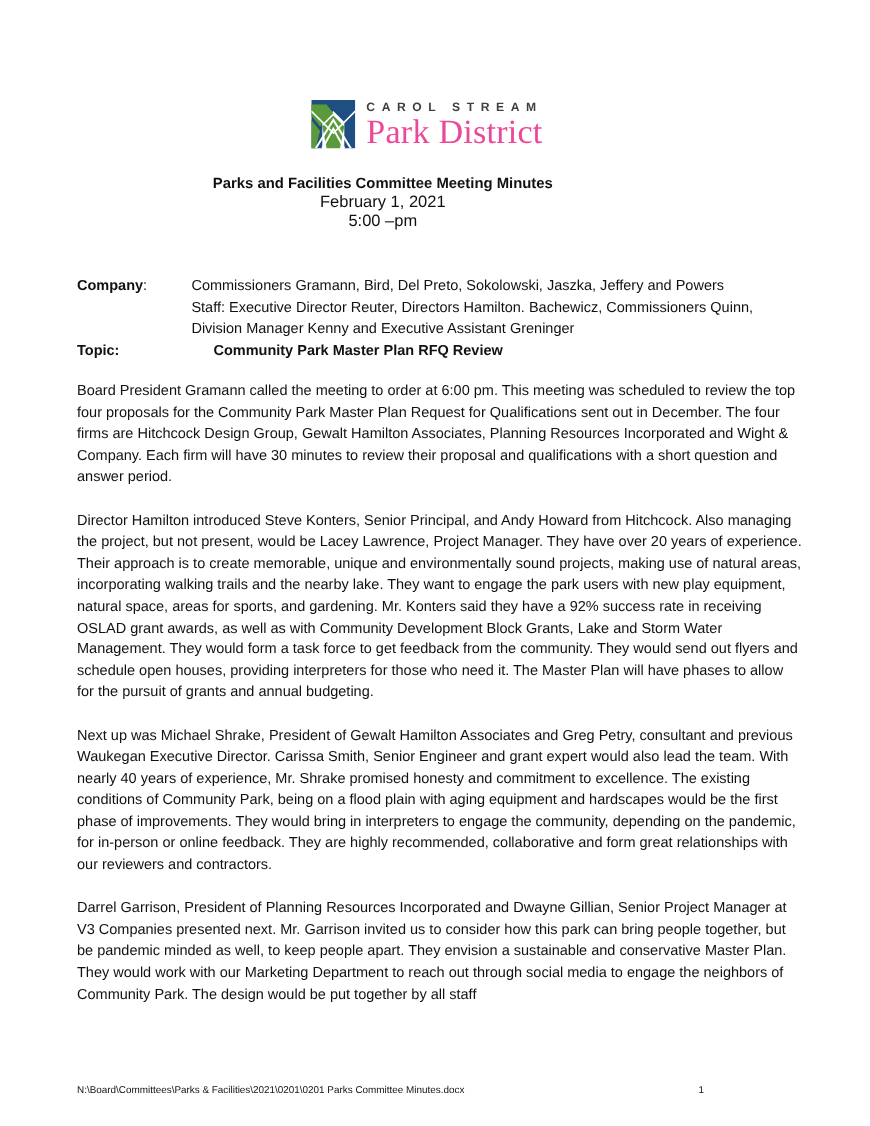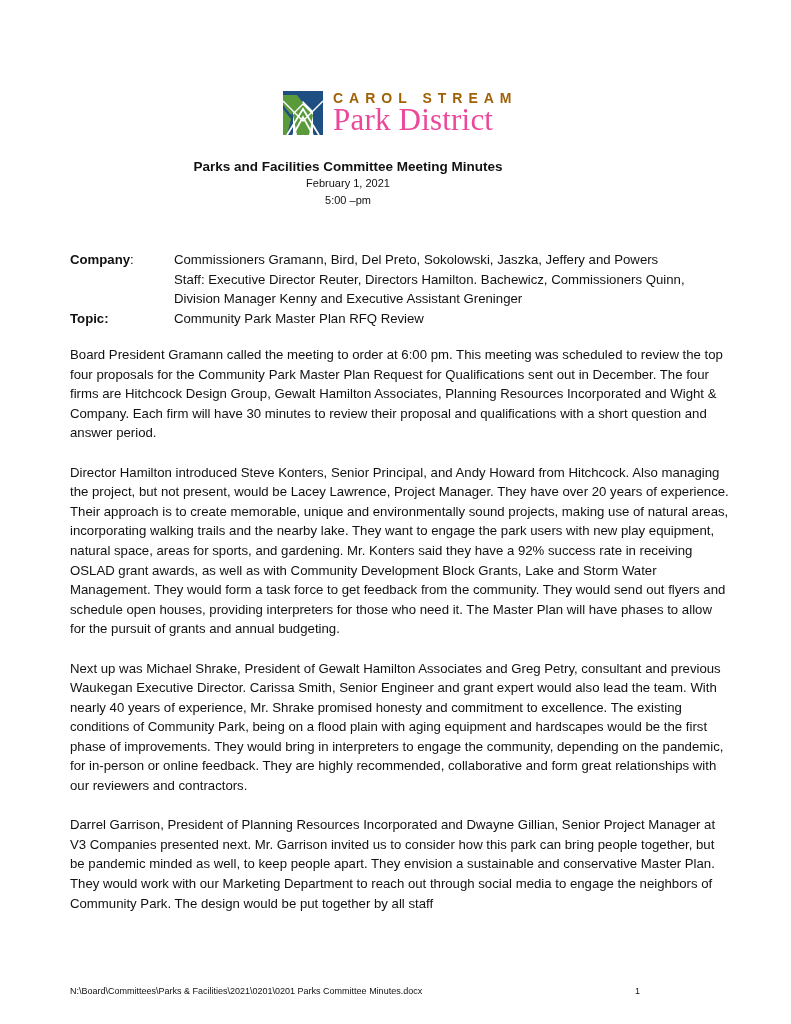--- a/index.html
+++ b/index.html
@@ -7,40 +7,40 @@
       width: 791px; height: 1024px; position: relative; overflow: hidden;
       font-family: "Liberation Sans", sans-serif; color: #111;
     }
     .page { position: absolute; inset: 0; }
 
     
     .logo { position: absolute; left: 283px; top: 90px; height: 46px; display: flex; align-items: center; }
     .logo-mark { width: 40px; height: 44px; }
     .logo-text { margin-left: 10px; display: flex; flex-direction: column; justify-content: center; }
     .logo-top {
-      font-family: "Liberation Sans", sans-serif; font-size: 14px; letter-spacing: 6px;
-      color: #a16207; font-weight: bold; line-height: 14px;
+      font-family: "Liberation Sans", sans-serif; font-size: 11px; letter-spacing: 6px;
+      color: #404040; font-weight: bold; line-height: 14px;
     }
     .logo-bottom {
       font-family: "Liberation Serif", serif; font-size: 31px; color: #ec4899;
       line-height: 30px; font-weight: normal; letter-spacing: 0.2px;
     }
 
     
     .header { position: absolute; left: 0; width: 696px; top: 158px; text-align: center; }
     .header .title { font-weight: bold; font-size: 13.5px; line-height: 17px; }
-    .header .line { font-size: 11px; line-height: 17px; }
+    .header .line { font-size: 15px; line-height: 17px; }
 
     
     .meta { position: absolute; left: 70px; top: 250px; font-size: 13.2px; line-height: 19.5px; }
     .meta-row { display: flex; }
     .meta-label { width: 104px; font-weight: bold; flex: none; }
     .meta-label .plain { font-weight: normal; }
     .meta-values { flex: 1; white-space: nowrap; }
-    .meta-topic { font-weight: normal; }
+    .meta-topic { font-weight: bold; margin-left: 20px; }
 
     
     .body { position: absolute; left: 70px; top: 345px; width: 660px; font-size: 13.2px; line-height: 19.6px; }
     .para { margin: 0 0 19.6px 0; }
 
     
     .footer { position: absolute; left: 70px; top: 986px; width: 570px; font-size: 9px; display: flex; justify-content: space-between; }
   </style>
 </head>
 <body>

